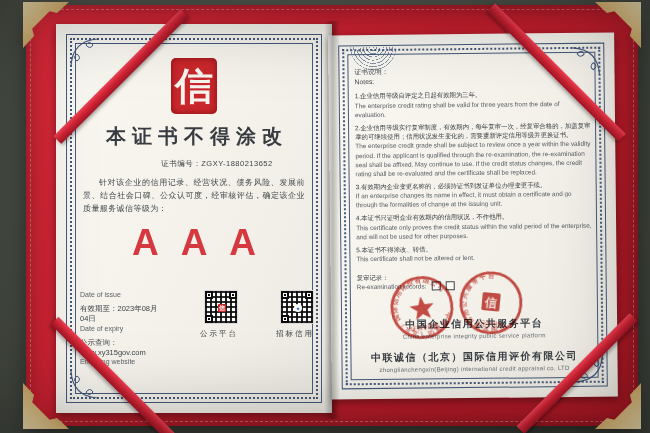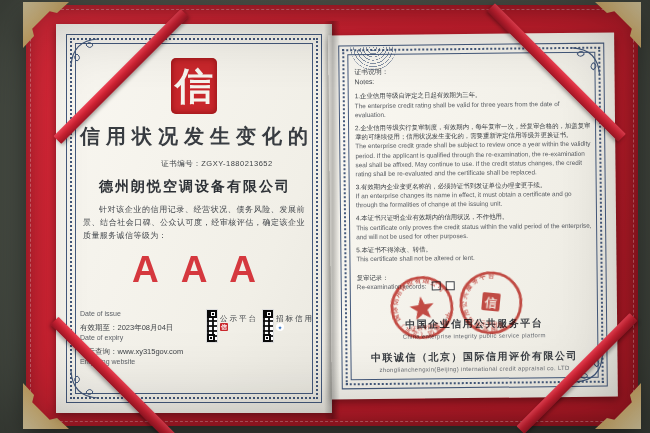--- a/index.html
+++ b/index.html
@@ -68,21 +68,21 @@
   .company{margin-top:9px;font-size:14px;font-weight:bold;color:#2e3237;letter-spacing:2px;text-indent:2px;}
   .body-text{margin:8px 27px 0;font-size:8px;line-height:1.6;color:#44484d;
     text-align:justify;text-indent:2em;letter-spacing:.4px;}
   .grade{margin-top:8px;font-size:37px;font-weight:bold;color:#d5383e;
     letter-spacing:22px;text-indent:22px;line-height:1.1;}
   .info-row{position:absolute;left:24px;right:18px;bottom:42px;display:flex;align-items:flex-start;}
   .dates{flex:1;}
   .info-grp{margin-bottom:6px;}
   .info-zh{font-size:7.5px;color:#3f4347;}
   .info-en{font-size:7px;color:#5e6268;margin-top:1px;}
-  .qr-col{width:52px;margin-left:4px;display:flex;flex-direction:row;align-items:flex-start;}
+  .qr-col{width:52px;margin-left:24px;display:flex;flex-direction:column;align-items:flex-end;}
   .qr{position:relative;width:34px;height:34px;background:#fff;border:1px solid #ddd;
     background-image:
       repeating-linear-gradient(0deg,rgba(10,10,10,.85) 0 2px,transparent 2px 5px),
       repeating-linear-gradient(90deg,rgba(10,10,10,.9) 0 2px,rgba(255,255,255,.95) 2px 5px);}
   .qr .fm{position:absolute;width:8px;height:8px;border:2px solid #0a0a0a;background:#fff;}
   .qr .fm::after{content:"";position:absolute;inset:1px;background:#0a0a0a;}
   .fm-tl{left:0;top:0;} .fm-tr{right:0;top:0;} .fm-bl{left:0;bottom:0;}
   .qr-logo{position:absolute;left:13px;top:13px;width:8px;height:8px;background:#fff;
     display:flex;align-items:center;justify-content:center;font-size:6px;font-weight:bold;}
   .qr-logo-red{color:#fff;background:#c9272c;border-radius:1px;}
@@ -130,23 +130,22 @@
       </svg>
       <svg class="ornament orn-bl" viewBox="0 0 30 30">
         <path d="M29 2 C12 3 3 12 2 29" fill="none" stroke="#44597c" stroke-width="1.2"></path>
         <path d="M8 17 q-5 3 0 7 q5 -3 0 -7 M17 8 q3 -5 7 0 q-3 5 -7 0" fill="none" stroke="#44597c" stroke-width="1"></path>
       </svg>
 
       <div class="lp">
         <div class="seal-logo">
           <span>信</span>
         </div>
-        <div class="cert-title">信用状况发生变化的</div>
+        <div class="cert-title">本证书不得涂改</div>
         <div class="cert-no">证书编号：ZGXY-1880213652</div>
-        <div class="company">德州朗悦空调设备有限公司</div>
         <div class="body-text">针对该企业的信用记录、经营状况、债务风险、发展前景、结合社会口碑、公众认可度，经审核评估，确定该企业质量服务诚信等级为：</div>
         <div class="grade">AAA</div>
 
         <div class="info-row">
           <div class="dates">
             <div class="info-grp">
               <div class="info-en">Date of issue</div>
             </div>
             <div class="info-grp">
               <div class="info-zh">有效期至：2023年08月04日</div>

